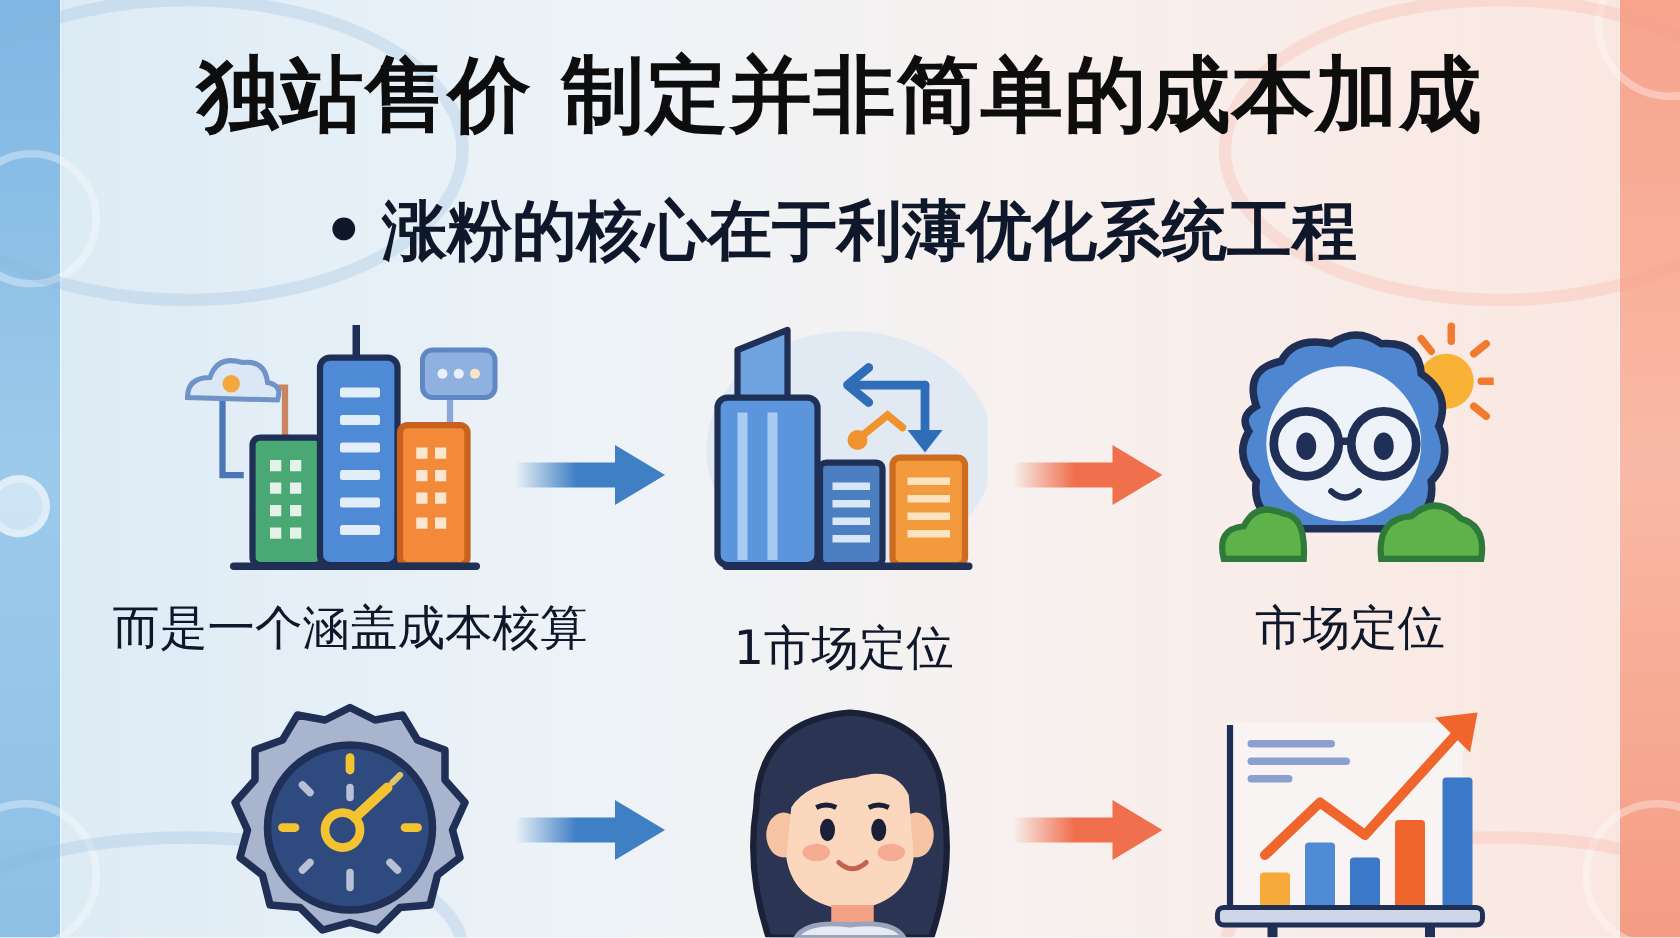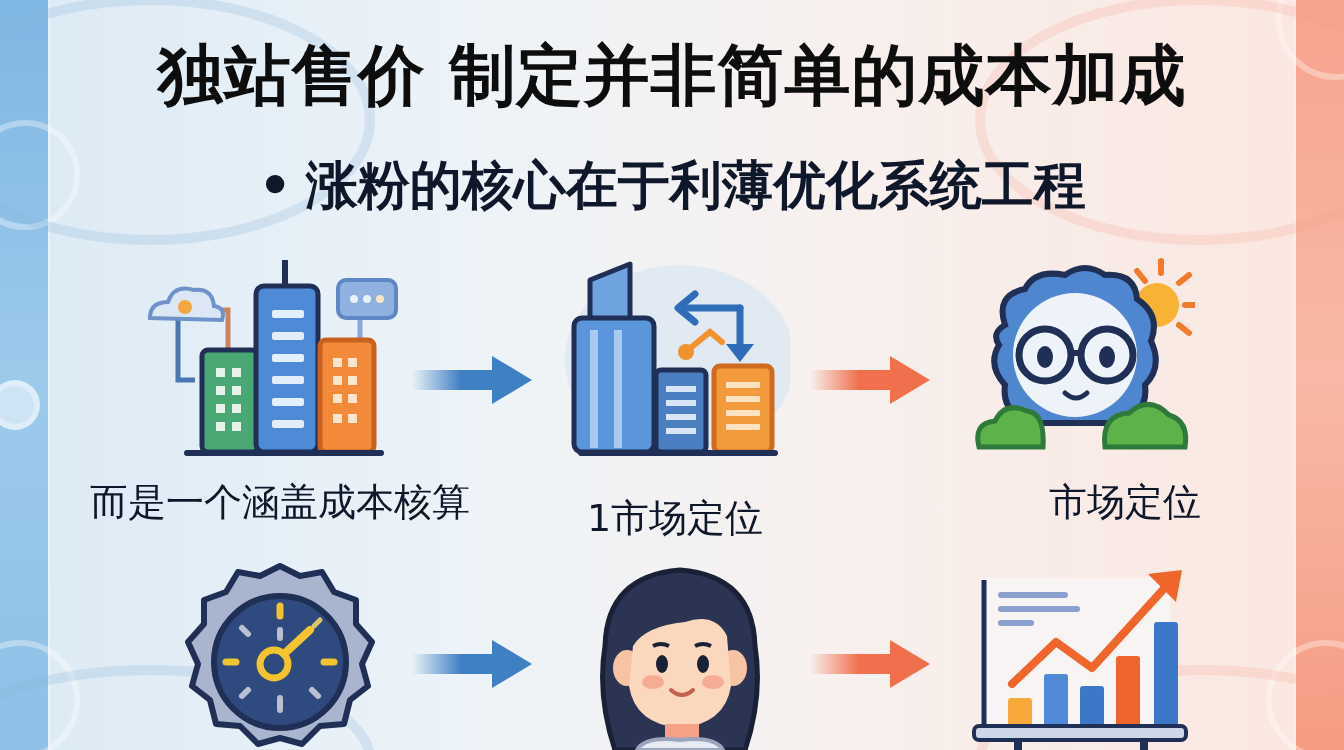--- a/index.html
+++ b/index.html
@@ -203,21 +203,21 @@
     <circle cx="142" cy="100" r="26" fill="none" stroke="#1f2f55" stroke-width="7"></circle>
     <line x1="106" y1="98" x2="116" y2="98" stroke="#1f2f55" stroke-width="6"></line>
     <ellipse cx="80" cy="102" rx="8" ry="11" fill="#1f2f55"></ellipse>
     <ellipse cx="142" cy="102" rx="8" ry="11" fill="#1f2f55"></ellipse>
     <path d="M100 138 Q111 148 122 138" fill="none" stroke="#1f2f55" stroke-width="5" stroke-linecap="round"></path>
 
     <path d="M14 192 Q8 168 30 166 Q40 146 62 156 Q80 158 78 192 Z" fill="#5db249" stroke="#2f7a3a" stroke-width="5"></path>
     <path d="M140 192 Q136 160 164 158 Q184 140 204 160 Q224 166 220 192 Z" fill="#5db249" stroke="#2f7a3a" stroke-width="5"></path>
   </svg>
 </div>
-<div class="label" style="left:1005px;top:478px;width:240px;">市场定位</div>
+<div class="label" style="left:960px;top:478px;width:240px;">市场定位</div>
 
 <div class="cell" style="left:170px;top:558px;width:220px;height:192px;">
   <svg width="220" height="192" viewBox="0 0 220 192">
     <path d="M110 8 L130 18 L152 14 L164 34 L186 42 L186 66 L202 84 L192 106 L198 128 L180 142 L174 166 L150 168 L132 186 L110 180 L88 186 L70 168 L46 166 L40 142 L22 128 L28 106 L18 84 L34 66 L34 42 L56 34 L68 14 L90 18 Z" fill="#a9b4cf" stroke="#1f2f55" stroke-width="6" stroke-linejoin="round"></path>
     <circle cx="110" cy="104" r="66" fill="#2f4a7e" stroke="#1f2f55" stroke-width="6"></circle>
     <g stroke="#f4c430" stroke-width="7" stroke-linecap="round">
       <line x1="110" y1="48" x2="110" y2="58"></line>
         <line x1="56" y1="104" x2="66" y2="104"></line>
         <line x1="154" y1="104" x2="164" y2="104"></line>
     </g>

